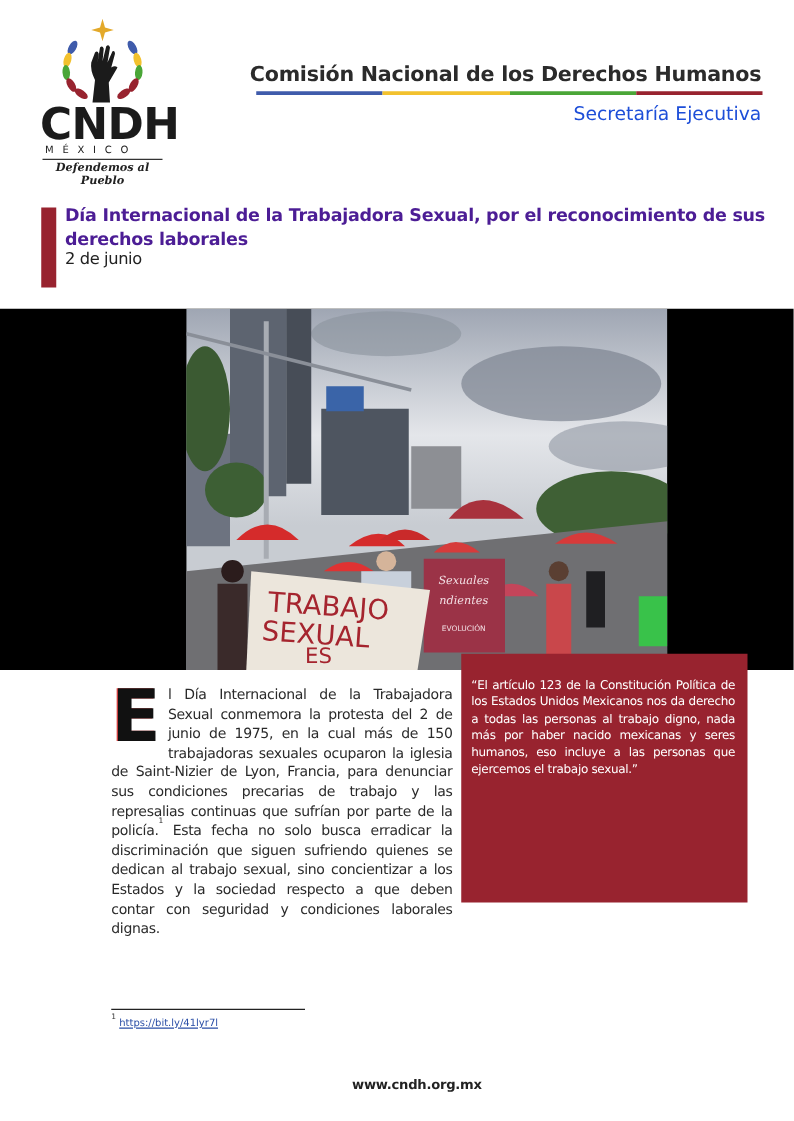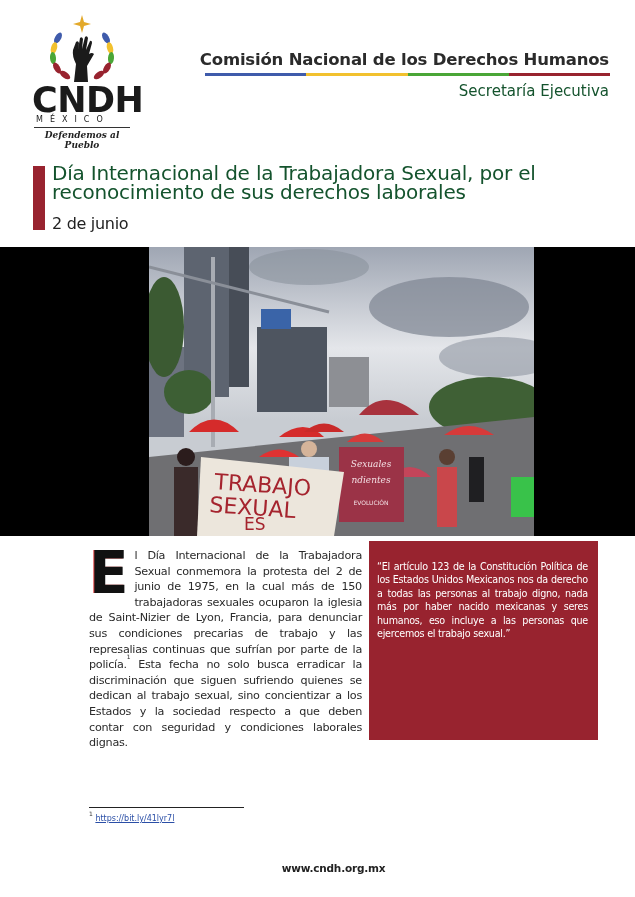--- a/index.html
+++ b/index.html
@@ -31,31 +31,31 @@
 
     
     #org-title {
       right: 26px; top: 50px; font-family: "DejaVu Sans", sans-serif; font-weight: bold;
       font-size: 16.5px; color: #2b2b2b; letter-spacing: -0.2px; white-space: nowrap;
     }
     #org-bar { left: 205px; top: 73px; width: 405px; height: 3px; display: flex; }
     #org-bar div { flex: 1; }
     #org-sub {
       right: 26px; top: 82px; font-family: "DejaVu Sans", sans-serif; font-size: 15px;
-      color: #14532d; white-space: nowrap; margin-left: 17px;
+      color: #1d4ed8; white-space: nowrap; margin-left: 17px;
     }
 
     
     #title-accent { left: 33px; top: 166px; width: 12px; height: 64px; background: #98232f; }
     #article-title {
       left: 52px; top: 164px; width: 560px; font-family: "DejaVu Sans", sans-serif;
-      font-weight: normal; font-size: 20px; line-height: 19px; color: #14532d; letter-spacing: -0.2px;
+      font-weight: bold; font-size: 14px; line-height: 19px; color: #4c1d95; letter-spacing: -0.2px;
     }
     #article-date {
-      left: 52px; top: 214px; font-family: "DejaVu Sans", sans-serif; font-size: 16px;
+      left: 52px; top: 200px; font-family: "DejaVu Sans", sans-serif; font-size: 13px;
       color: #222; letter-spacing: -0.3px;
     }
 
     
     #photo-band { left: 0; top: 247px; width: 635px; height: 289px; background: #000; }
     #photo { left: 125px; top: 247px; width: 385px; height: 289px; overflow: hidden; padding-left: 24px; }
 
     
     #body-text {
       left: 89px; top: 548px; width: 273px; font-family: "DejaVu Sans", sans-serif;
@@ -64,21 +64,21 @@
     }
     #drop-cap {
       float: left; font-family: "DejaVu Sans", sans-serif; font-weight: bold;
       font-size: 58px; line-height: 46px; height: 46px; margin: 2px 6px 0 0; color: #111;
       text-shadow: -1px 0 0 #d44;
     }
     sup { font-size: 6px; vertical-align: top; line-height: 0; }
 
     
     #quote-box {
-      left: 369px; top: 541px; width: 229px; height: 199px; background: #98232f; color: #ffffff;
+      left: 369px; top: 523px; width: 229px; height: 199px; background: #98232f; color: #ffffff;
       box-sizing: border-box; padding: 19px 10px 0 8px;
     }
     #quote-text {
       font-family: "DejaVu Sans", sans-serif; font-size: 9.6px; line-height: 13.4px;
       text-align: justify; letter-spacing: -0.25px; color: #fff;
     }
     #quote-author {
       margin-top: 13px; text-align: right; font-size: 11px; line-height: 14px; color: #fff;
       letter-spacing: -0.2px;
     }

